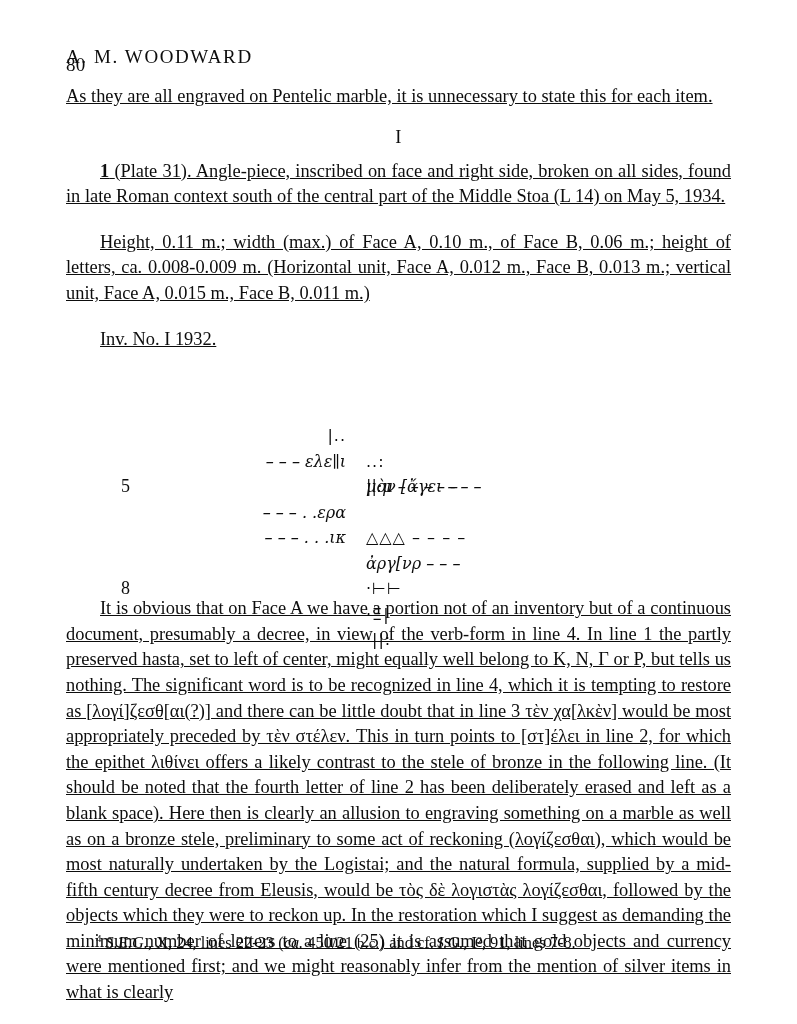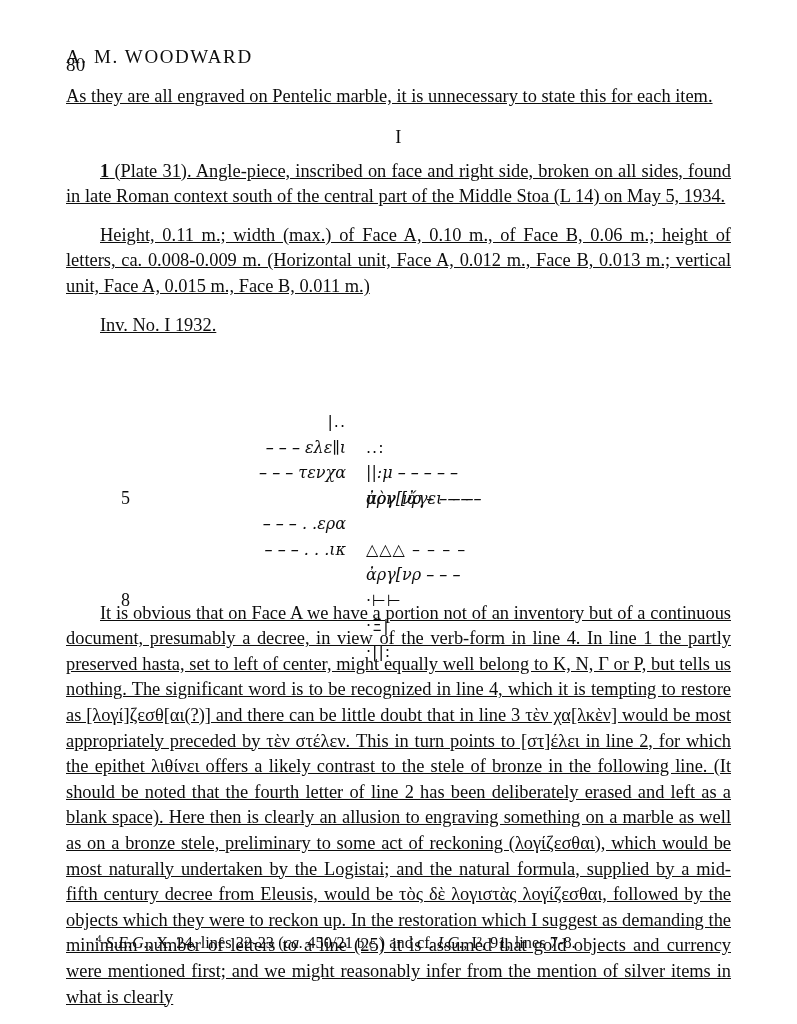--- a/index.html
+++ b/index.html
@@ -57,21 +57,21 @@
     line-height: 25.6px;
     text-align: justify;
     text-justify: inter-word;
     hyphens: manual;
     text-decoration: underline;
   }
   p.indent {
     text-indent: 34px;
   }
   p.gap {
-    margin-top: 13px;
+    margin-top: 20px;
   }
   .section-num {
     text-align: center;
     font-size: 18.4px;
     margin: 17px 0 11px 0;
     letter-spacing: 0.5px;
   }
   .entry-num {
     font-weight: bold;
   }
@@ -161,25 +161,20 @@
         <span class="ins-a mono-face">|..</span>
         <span class="ins-b mono-face">..:</span>
       </div>
       <div class="ins-row">
         <span class="ins-linenum"></span>
         <span class="ins-a">– – – ελε∥ι</span>
         <span class="ins-b">||:μ – – – – –</span>
       </div>
       <div class="ins-row">
         <span class="ins-linenum"></span>
-        <span class="ins-a">– – – τενχα</span>
-        <span class="ins-b">ἀργ[νρ – – – –</span>
-      </div>
-      <div class="ins-row">
-        <span class="ins-linenum"></span>
         <span class="ins-b">μὸν [ἄγει – – –</span>
       </div>
       <div class="ins-row">
         <span class="ins-linenum">5</span>
         <span class="ins-a">– – – . .ερα</span>
         <span class="ins-b mono-face">△△△ – – – –</span>
       </div>
       <div class="ins-row">
         <span class="ins-linenum"></span>
         <span class="ins-a">– – – . . .ικ</span>

